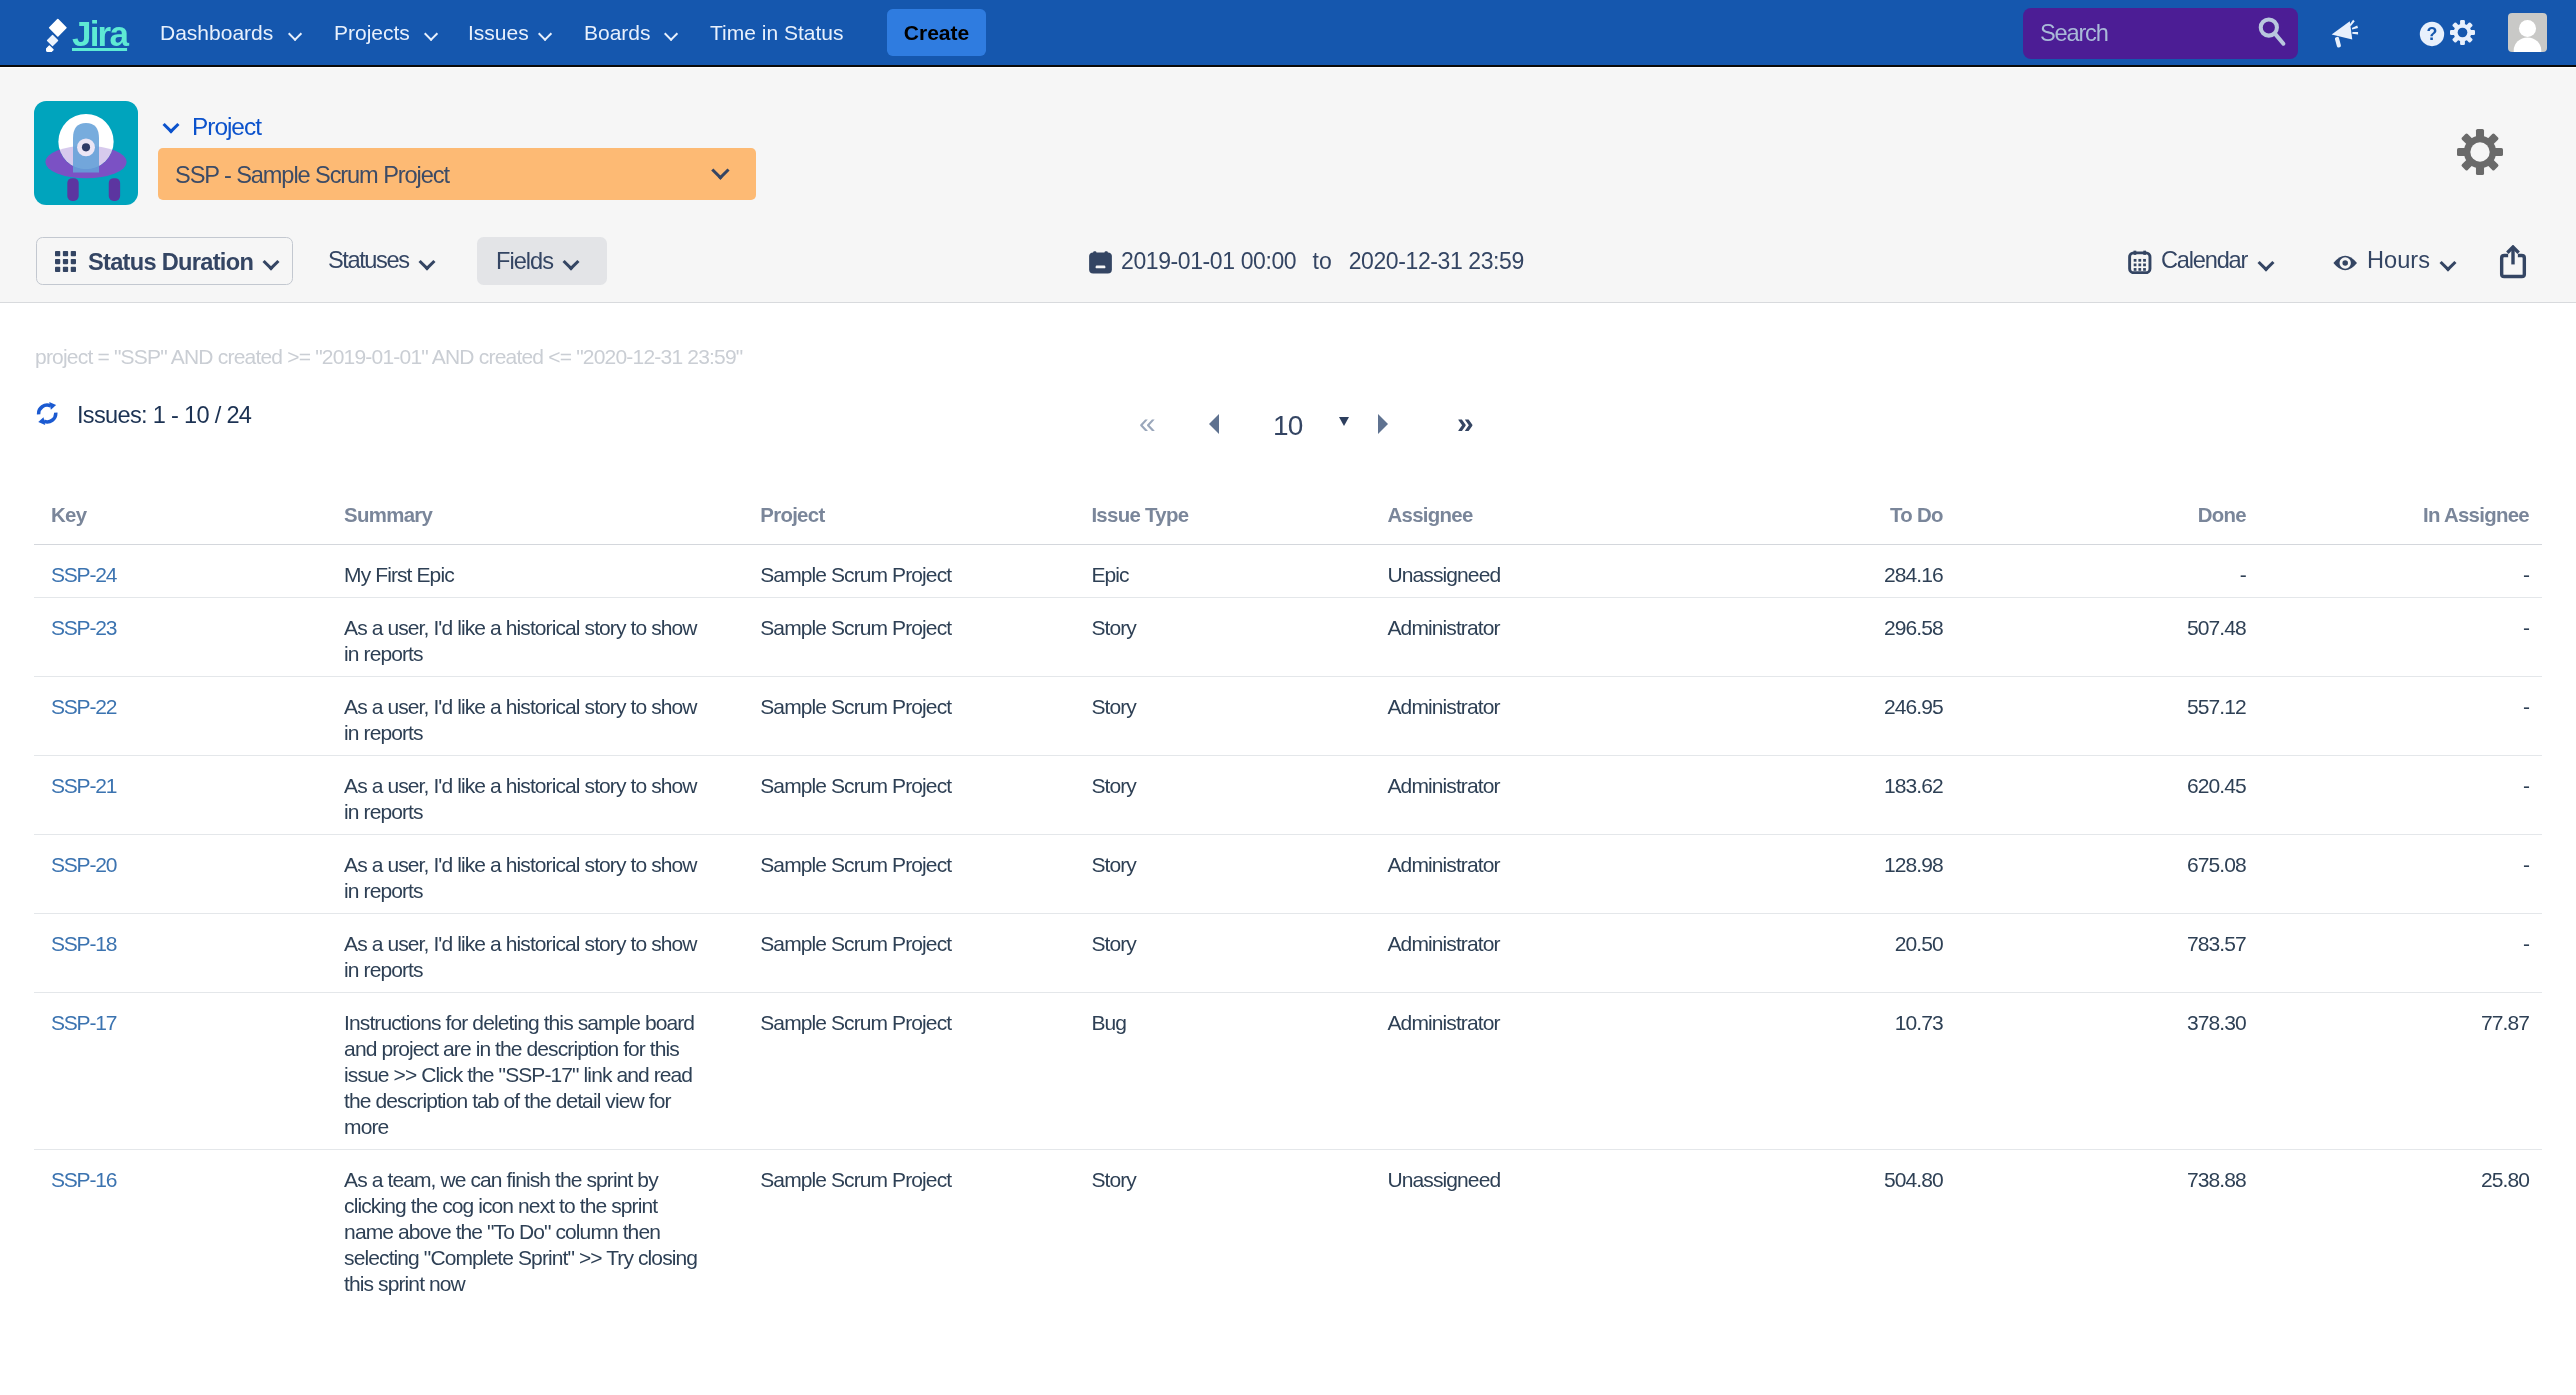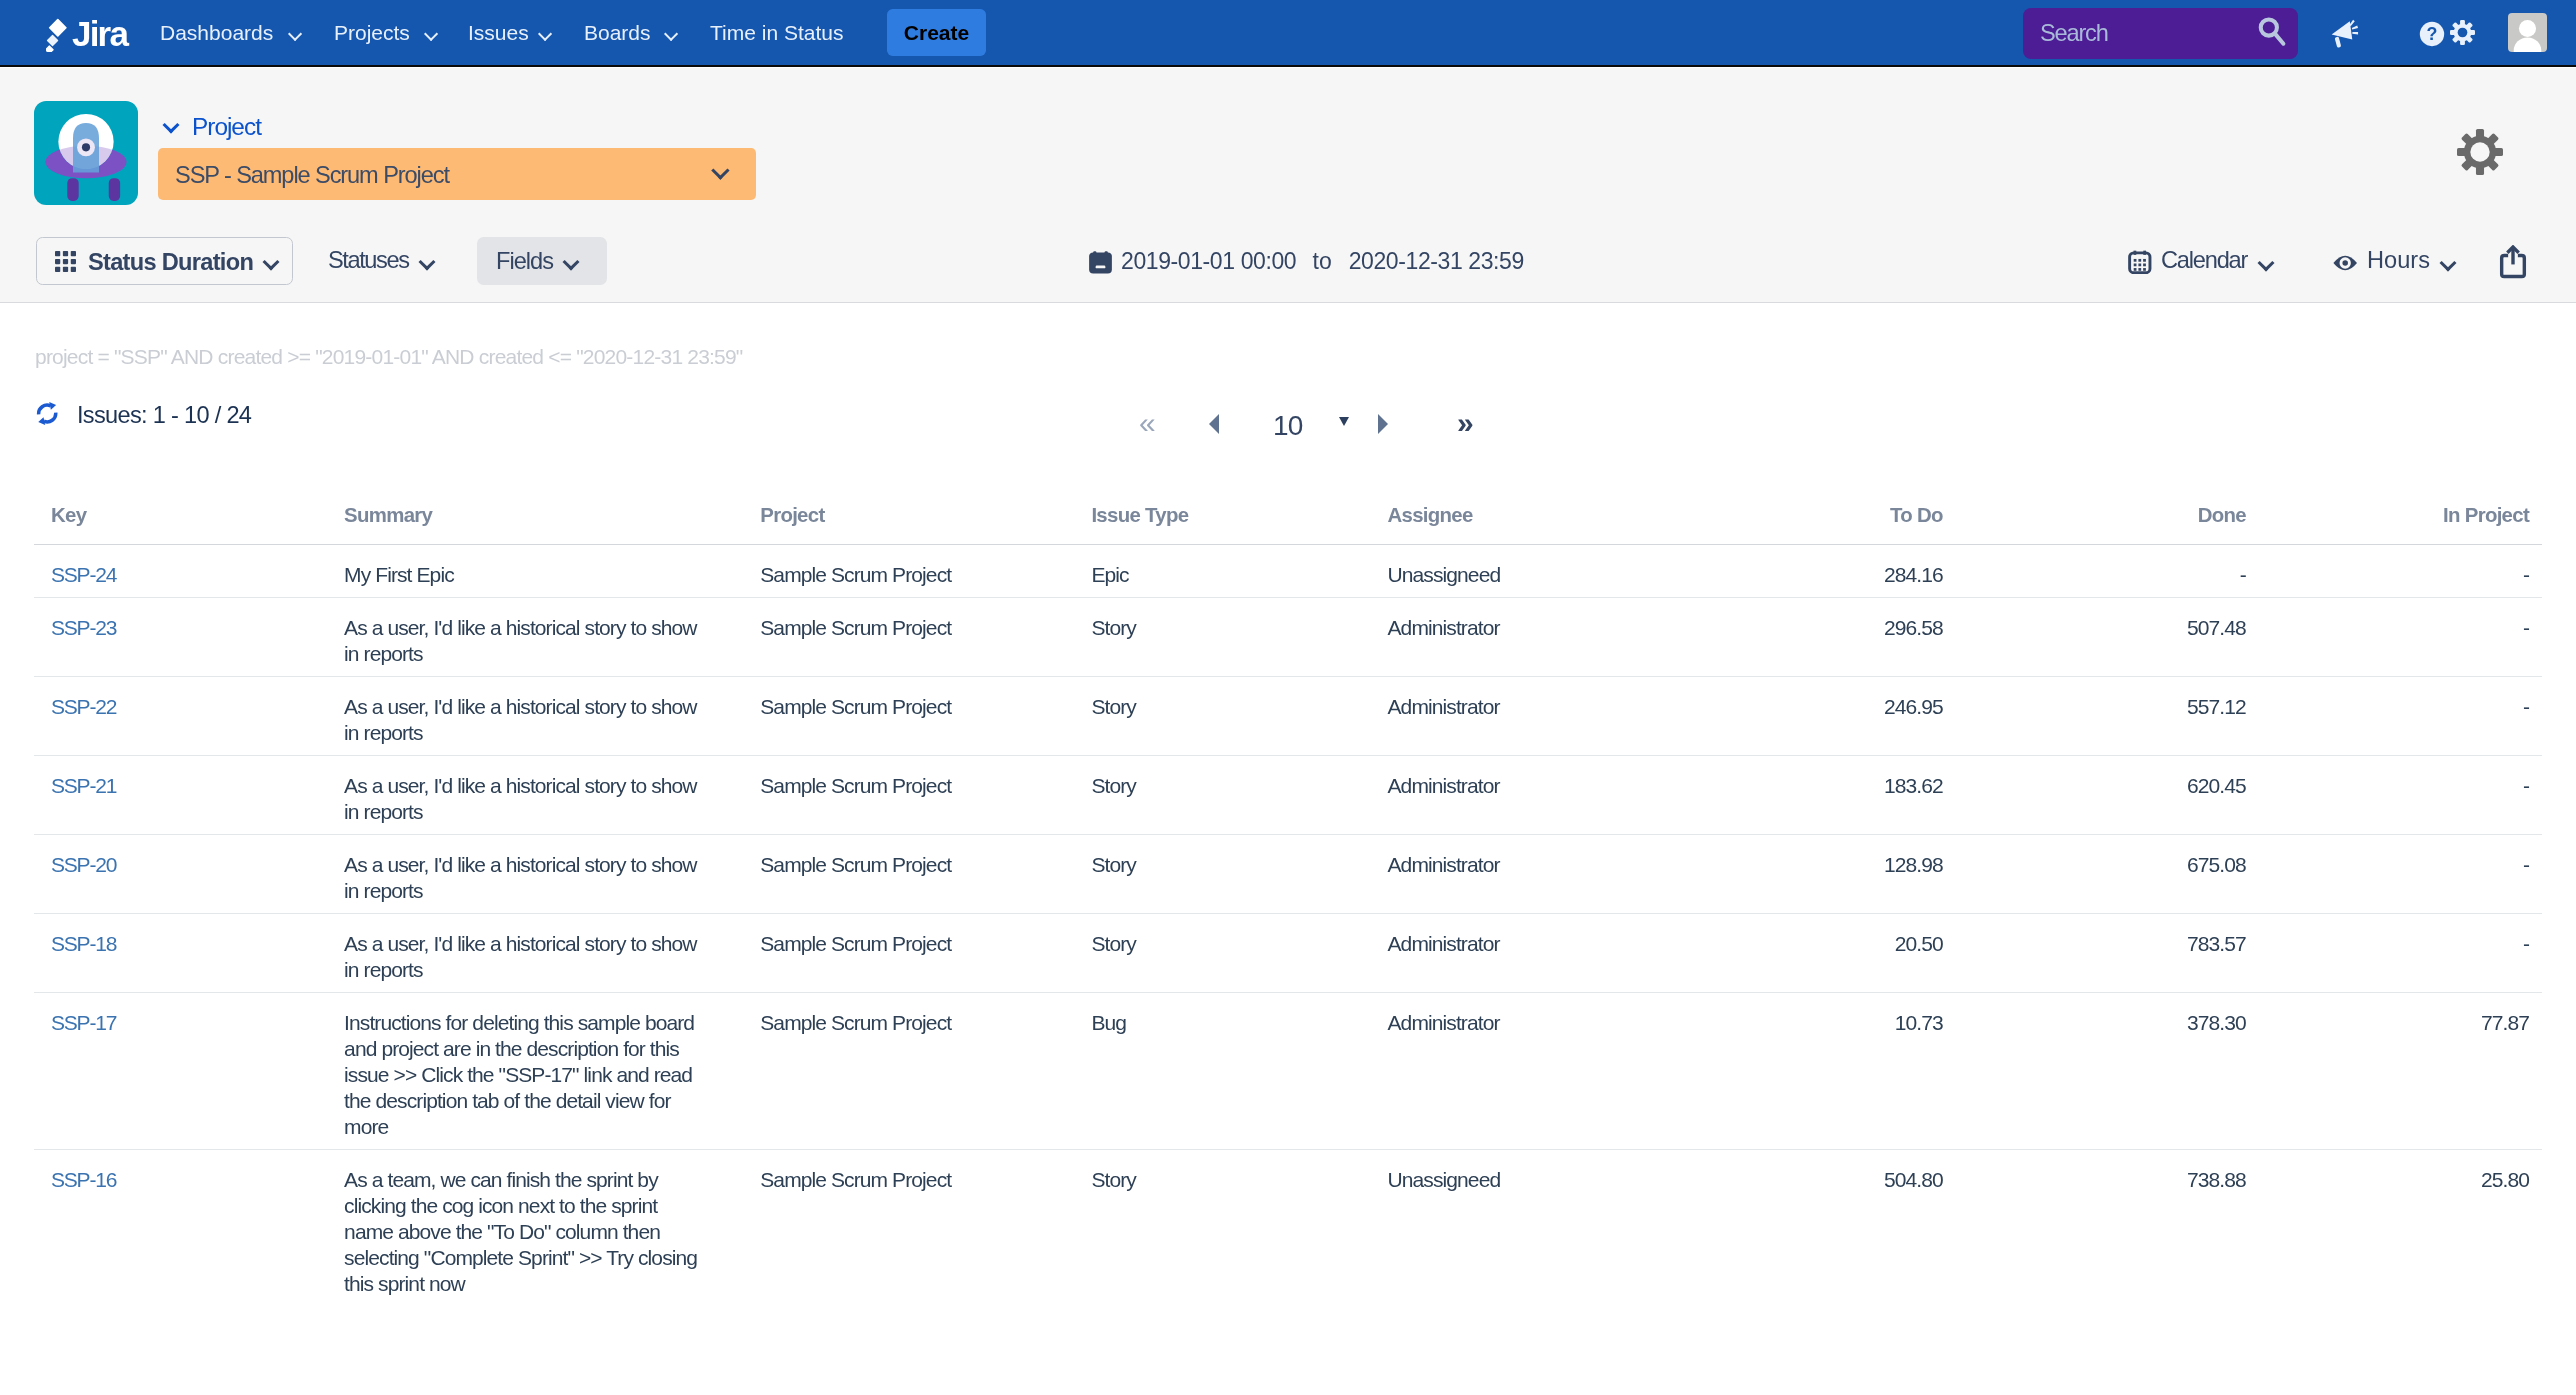--- a/index.html
+++ b/index.html
@@ -68,21 +68,21 @@
 #tbl tr.last td { border-bottom:none; }
 </style>
 </head>
 <body>
 <div id="nav">
   <svg class="abs" style="left:46px; top:18px;" width="22" height="34" viewBox="0 0 27 42">
     <path d="M14.5 2 L24.5 12 L14.5 22 L4.5 12 Z" fill="#fff" stroke="#fff" stroke-width="2" stroke-linejoin="round"></path>
     <path d="M8 21.5 L14.2 27.7 L8 33.9 L1.8 27.7 Z" fill="#ecf3fc" stroke="#ecf3fc" stroke-width="1.6" stroke-linejoin="round"></path>
     <path d="M4 34.5 L8.7 39.2 L4 43.9 L-0.7 39.2 Z" fill="#fff" stroke="#fff" stroke-width="1.4" stroke-linejoin="round"></path>
   </svg>
-  <div class="abs" style="left:72px; top:9.8px; font-size:35px; font-weight:bold; letter-spacing:-1.8px; color:#ffffff; line-height:47px;">Jira</div>
+  <div class="abs" style="left:72px; top:9.8px; font-size:35px; font-weight:bold; letter-spacing:-1.8px; color:#5eead4; line-height:47px;text-decoration:underline;">Jira</div>
   <div class="navitem" style="left:160px;">Dashboards</div>
   <div class="chev" style="left:290px; top:27px;"></div>
   <div class="navitem" style="left:334px;">Projects</div>
   <div class="chev" style="left:426px; top:27px;"></div>
   <div class="navitem" style="left:468px;">Issues</div>
   <div class="chev" style="left:540px; top:27px;"></div>
   <div class="navitem" style="left:584px;">Boards</div>
   <div class="chev" style="left:666px; top:27px;"></div>
   <div class="navitem" style="left:710px;">Time in Status</div>
   <div id="create">Create</div>
@@ -272,21 +272,21 @@
 </colgroup>
 <tbody>
       <tr>
         <th class="c1">Key</th>
         <th class="pl">Summary</th>
         <th class="pl">Project</th>
         <th class="pl">Issue Type</th>
         <th class="pl">Assignee</th>
         <th class="num">To Do</th>
         <th class="num">Done</th>
-        <th class="numl">In Project</th>
+        <th class="numl">In Assignee</th>
       </tr>
 <tr>
         <td class="key">SSP-24</td>
         <td class="pl">My First Epic</td>
         <td class="pl">Sample Scrum Project</td>
         <td class="pl">Epic</td>
         <td class="pl">Unassigneed</td>
         <td class="num">284.16</td>
         <td class="num">-</td>
         <td class="numl">-</td>

